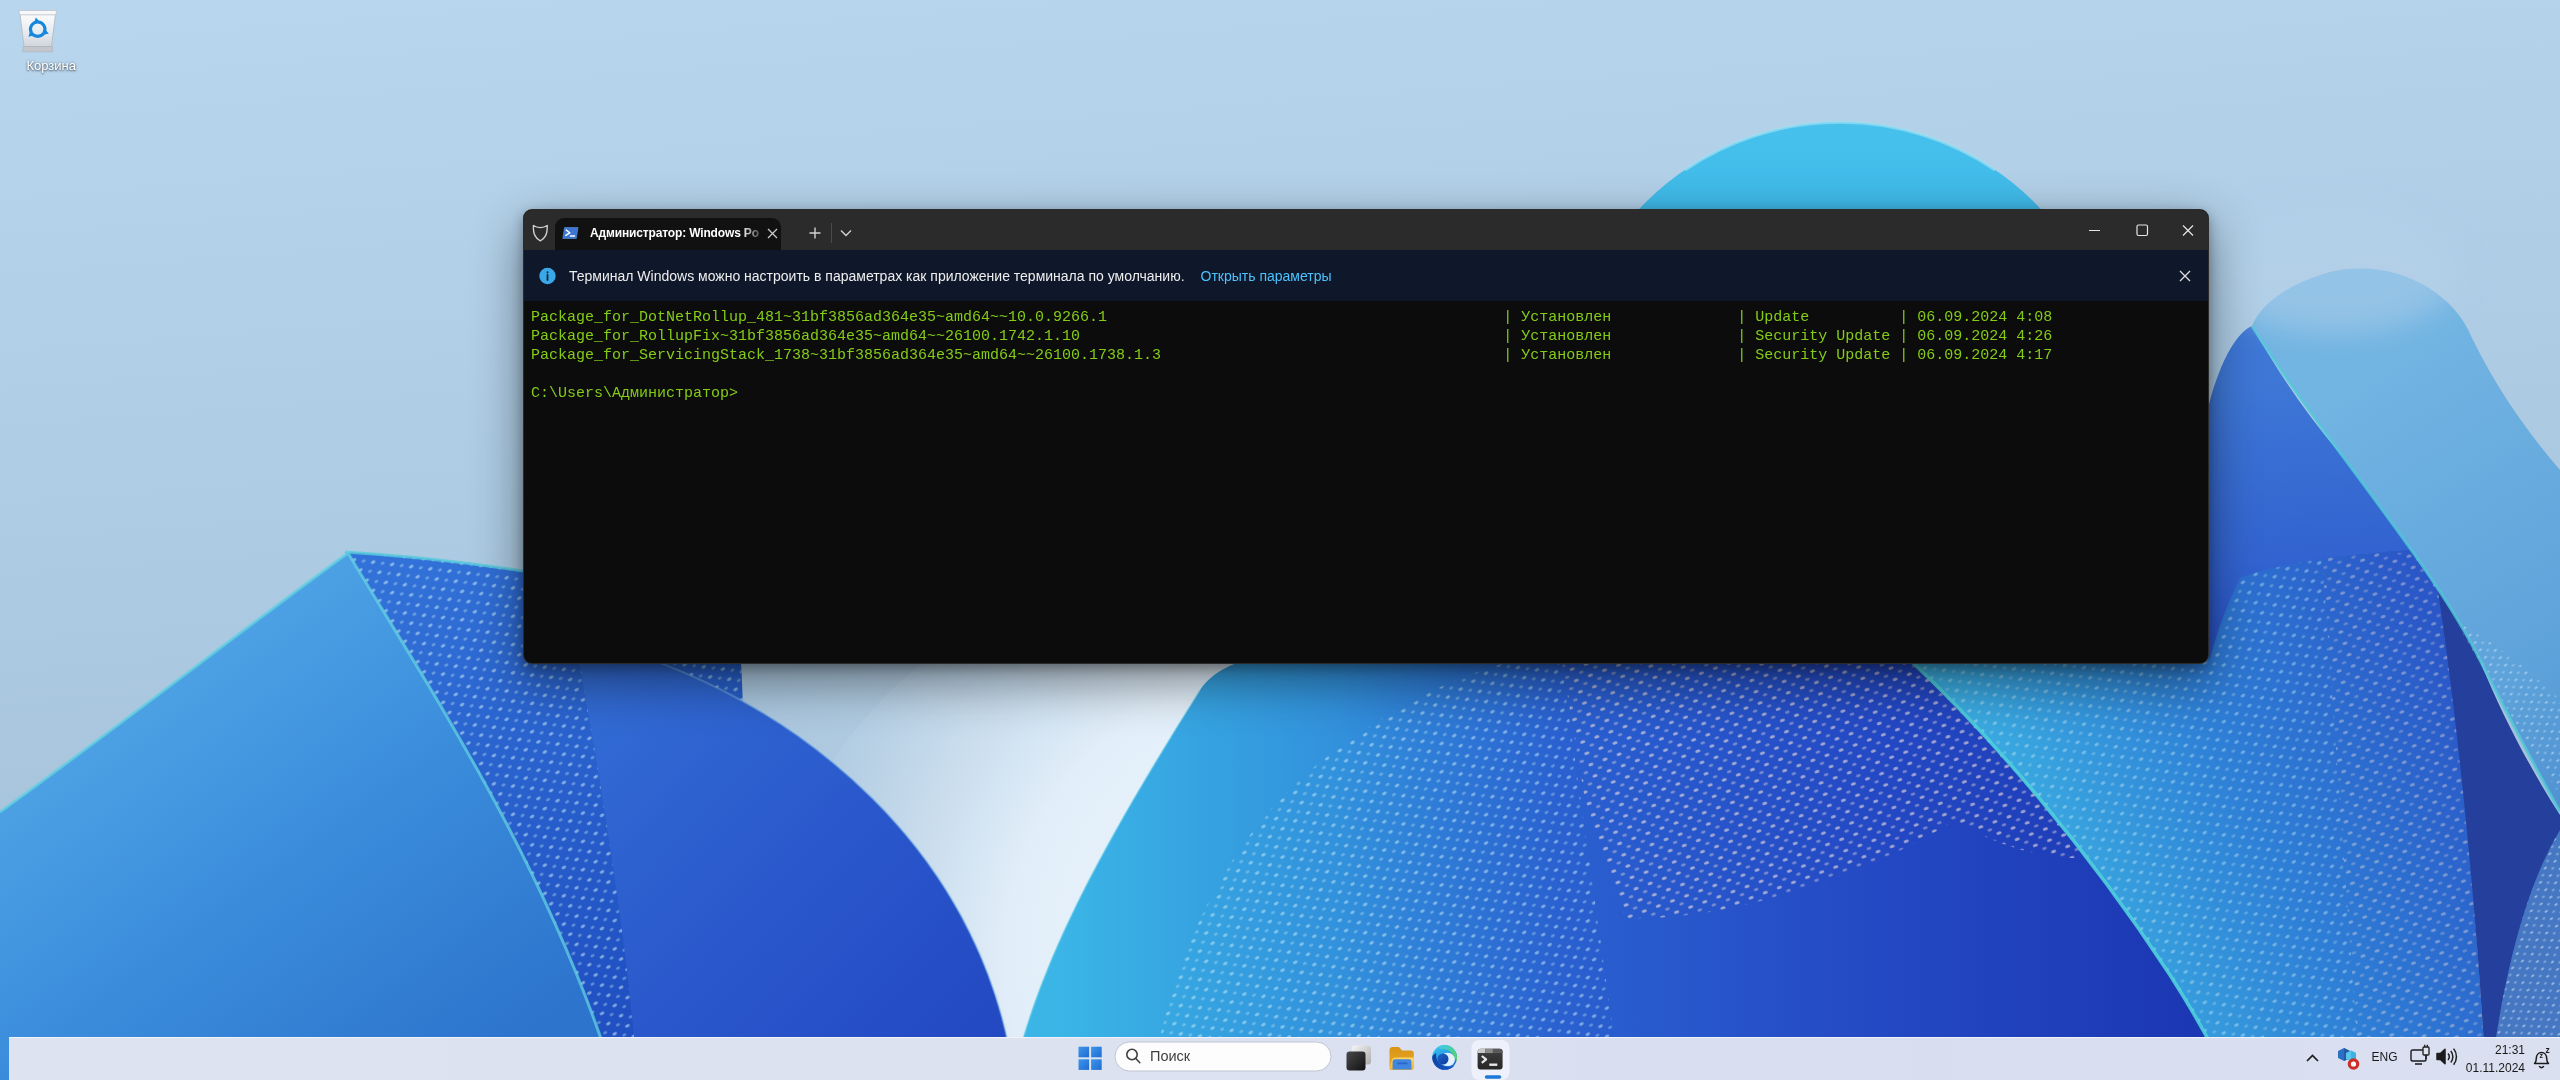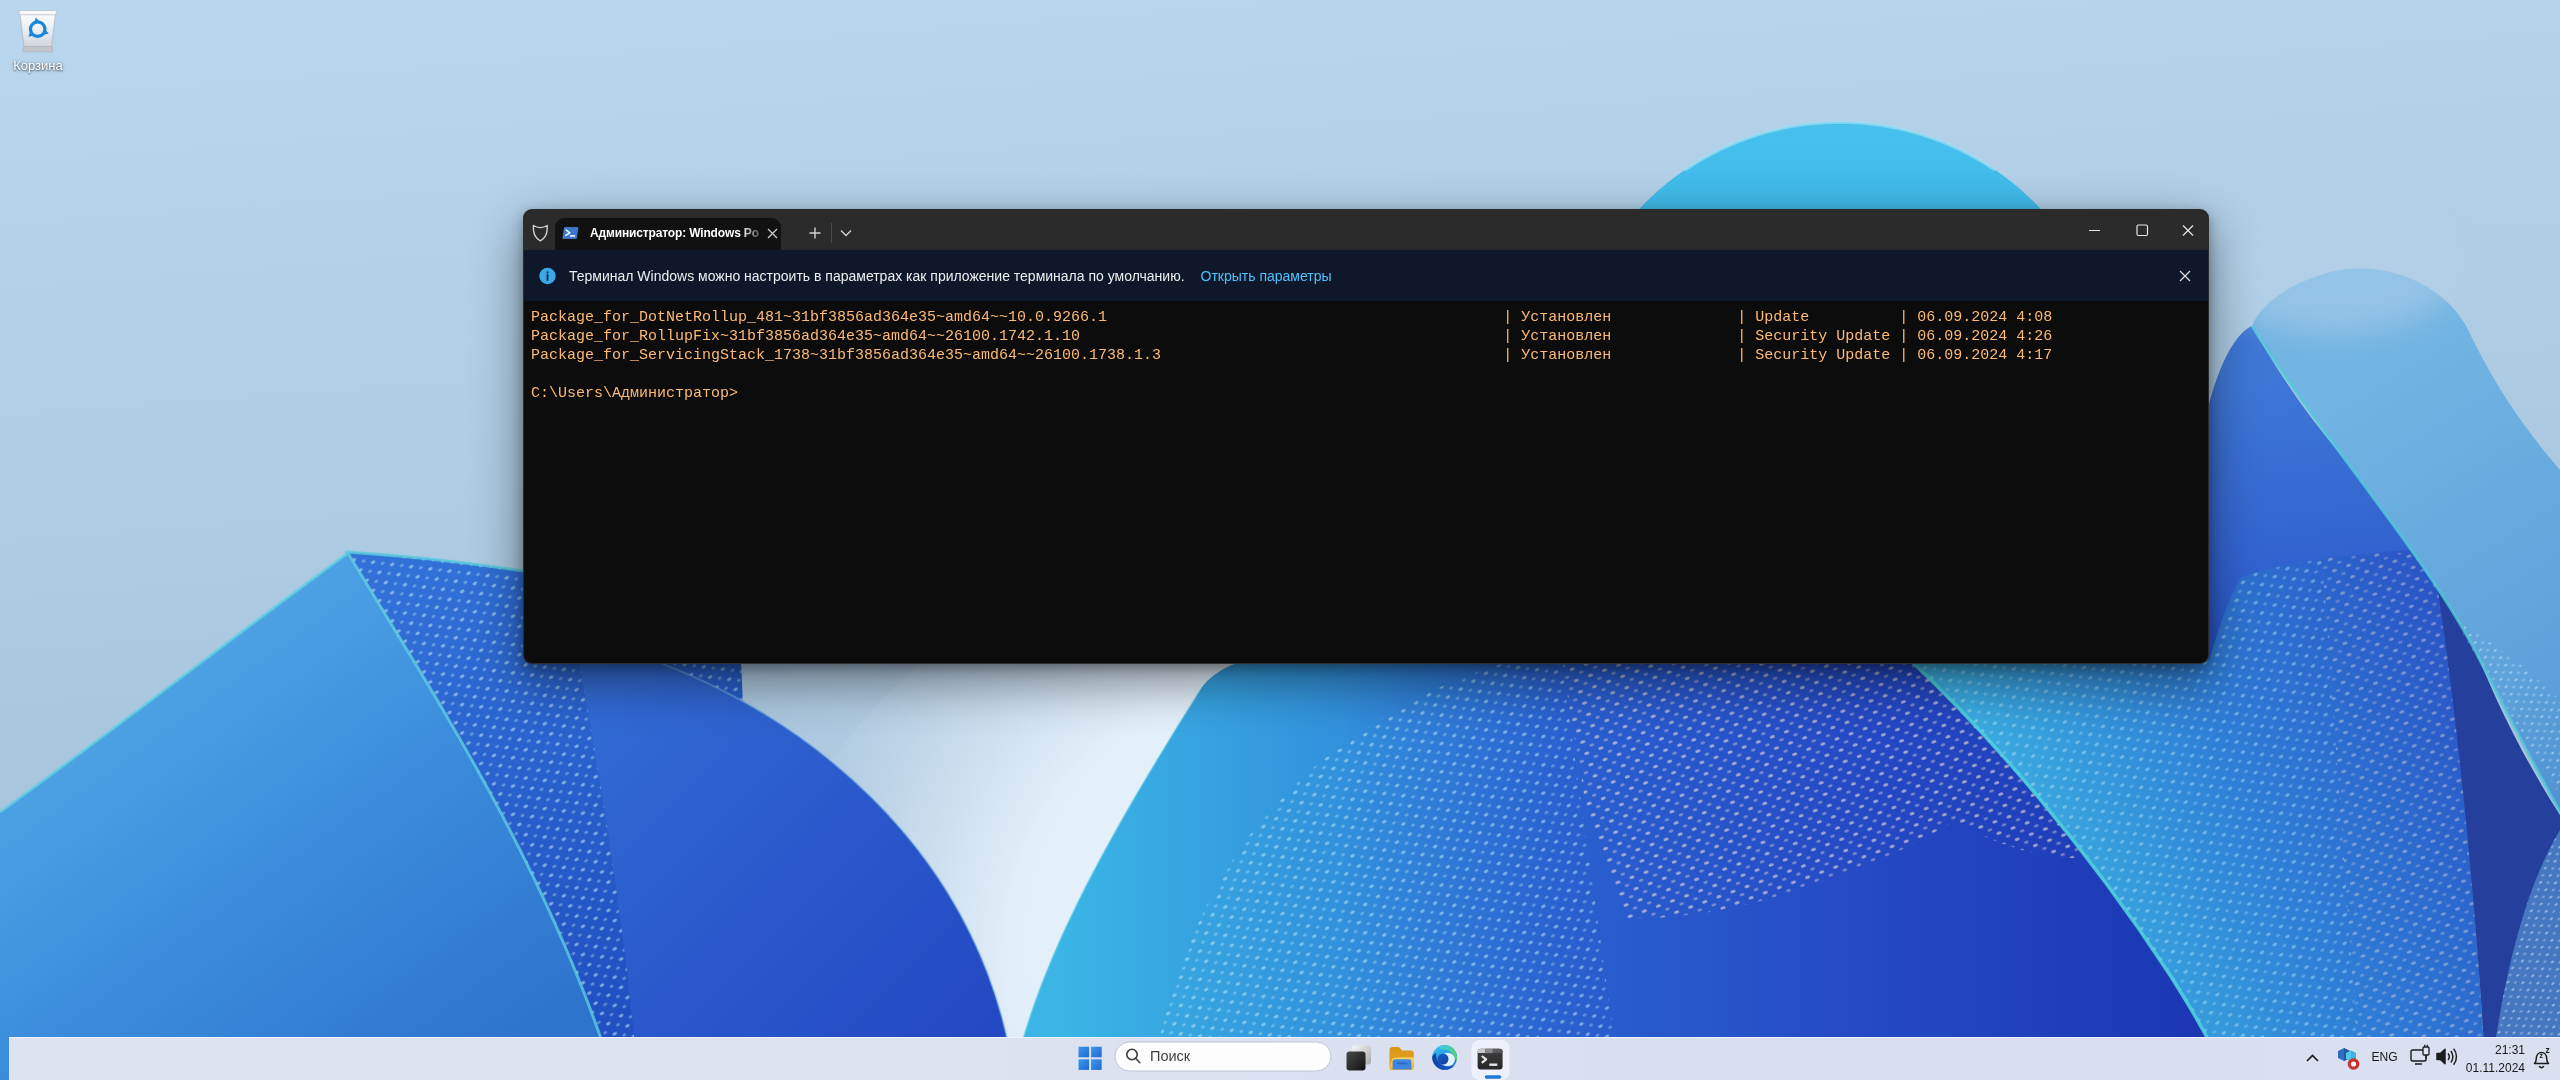--- a/index.html
+++ b/index.html
@@ -1,34 +1,34 @@
 <!DOCTYPE html>
 <html><head>
 <meta charset="utf-8">
 <style>
   html,body{margin:0;padding:0;width:2560px;height:1080px;overflow:hidden;background:#a9c8e0;}
   *{box-sizing:border-box;}
   body{font-family:"Liberation Sans",sans-serif;position:relative;}
   #wp{position:absolute;left:0;top:0;}
   
   #bin{position:absolute;left:0;top:6;width:76px;text-align:center;}
-  #binlabel{position:absolute;left:0;top:58px;width:76px;text-align:center;color:#fff;font-size:13px;
+  #binlabel{position:absolute;left:0;top:58px;width:76px;text-align:right;color:#fff;font-size:13px;
     text-shadow:0 1px 2px rgba(0,0,0,.55),0 0 3px rgba(0,0,0,.35);}
   
   #term{position:absolute;left:523px;top:209px;width:1686px;height:455px;border-radius:9px;
     background:#0c0c0c;box-shadow:0 18px 50px rgba(0,0,0,.45),0 4px 12px rgba(0,0,0,.3);
     border:1px solid rgba(70,70,70,.55);overflow:hidden;}
   #titlebar{position:absolute;left:0;top:0;width:100%;height:40px;background:#2b2b2b;}
   #tabtitle{-webkit-mask-image:linear-gradient(90deg,#000 86%,transparent 100%);}
   #tabtitle{position:absolute;left:66px;top:16px;width:176px;height:16px;overflow:hidden;
     color:#ffffff;font-size:12px;letter-spacing:-0.15px;font-weight:700;white-space:nowrap;}
   #infobar{position:absolute;left:0;top:40px;width:100%;height:51px;background:#0f172a;}
   #infotext{position:absolute;left:45px;top:17.5px;color:#eeeeee;font-size:14px;white-space:nowrap;}
   #infolink{color:#4cc2ff;margin-left:16px;}
-  #shell{position:absolute;left:7px;top:99px;margin:0;color:#fdba74;
+  #shell{position:absolute;left:7px;top:99px;margin:0;color:#84cc16;
     font-family:"Liberation Mono",monospace;font-size:15px;line-height:18.9px;}
   
   #taskbar{position:absolute;left:9px;top:1037px;width:2560px;height:43px;
     background:linear-gradient(90deg,#dee3f1 0%,#dce2f0 40%,#d8def0 75%,#dbe0f1 100%);
     border-top:1px solid rgba(255,255,255,.6);}
 </style>
 </head>
 <body>
 <svg id="wp" width="2560" height="1080" viewBox="0 0 2560 1080">
 <defs>

